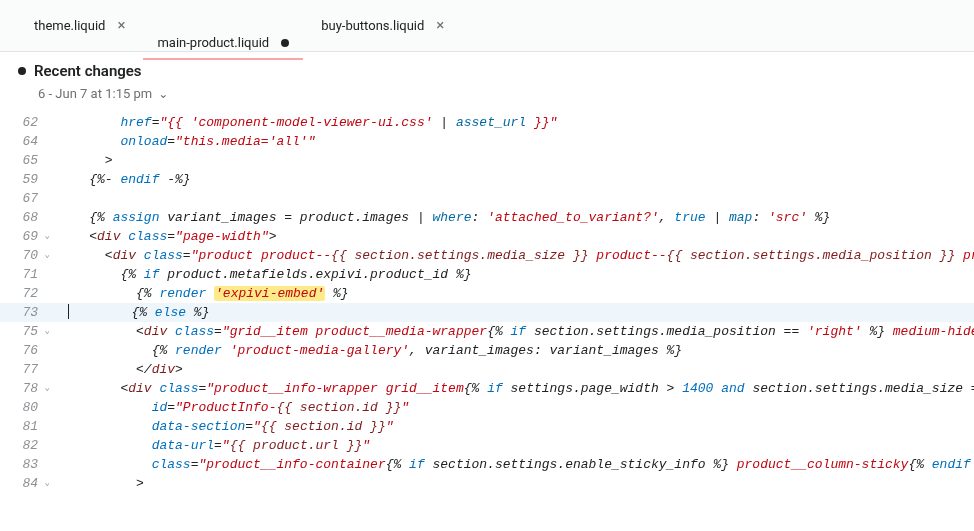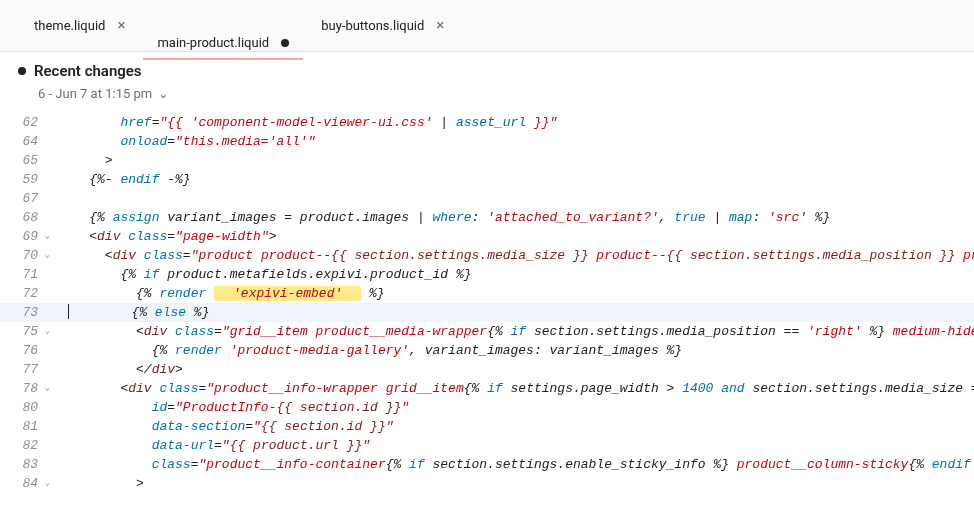--- a/index.html
+++ b/index.html
@@ -128,21 +128,21 @@
   .t-str { color: #bf0711; } 
   .t-punct { color: #202223; } 
   .t-liqkw { color: #006fbb; font-weight: 500; }
   .t-prop { color: #202223; }
   .t-filter { color: #0369a1; } 
   .t-bool { color: #006fbb; }
   .t-num { color: #006fbb; }
   .hl-render {
     background: #ffea8a;
     border-radius: 2px;
-    padding: 0 19px;
+    padding: 0 1px;
   }
 </style>
 </head>
 <body>
 
 <div class="tab-bar">
   <div class="tab">
     <span>theme.liquid</span>
     <span class="tab-close">×</span>
   </div>

